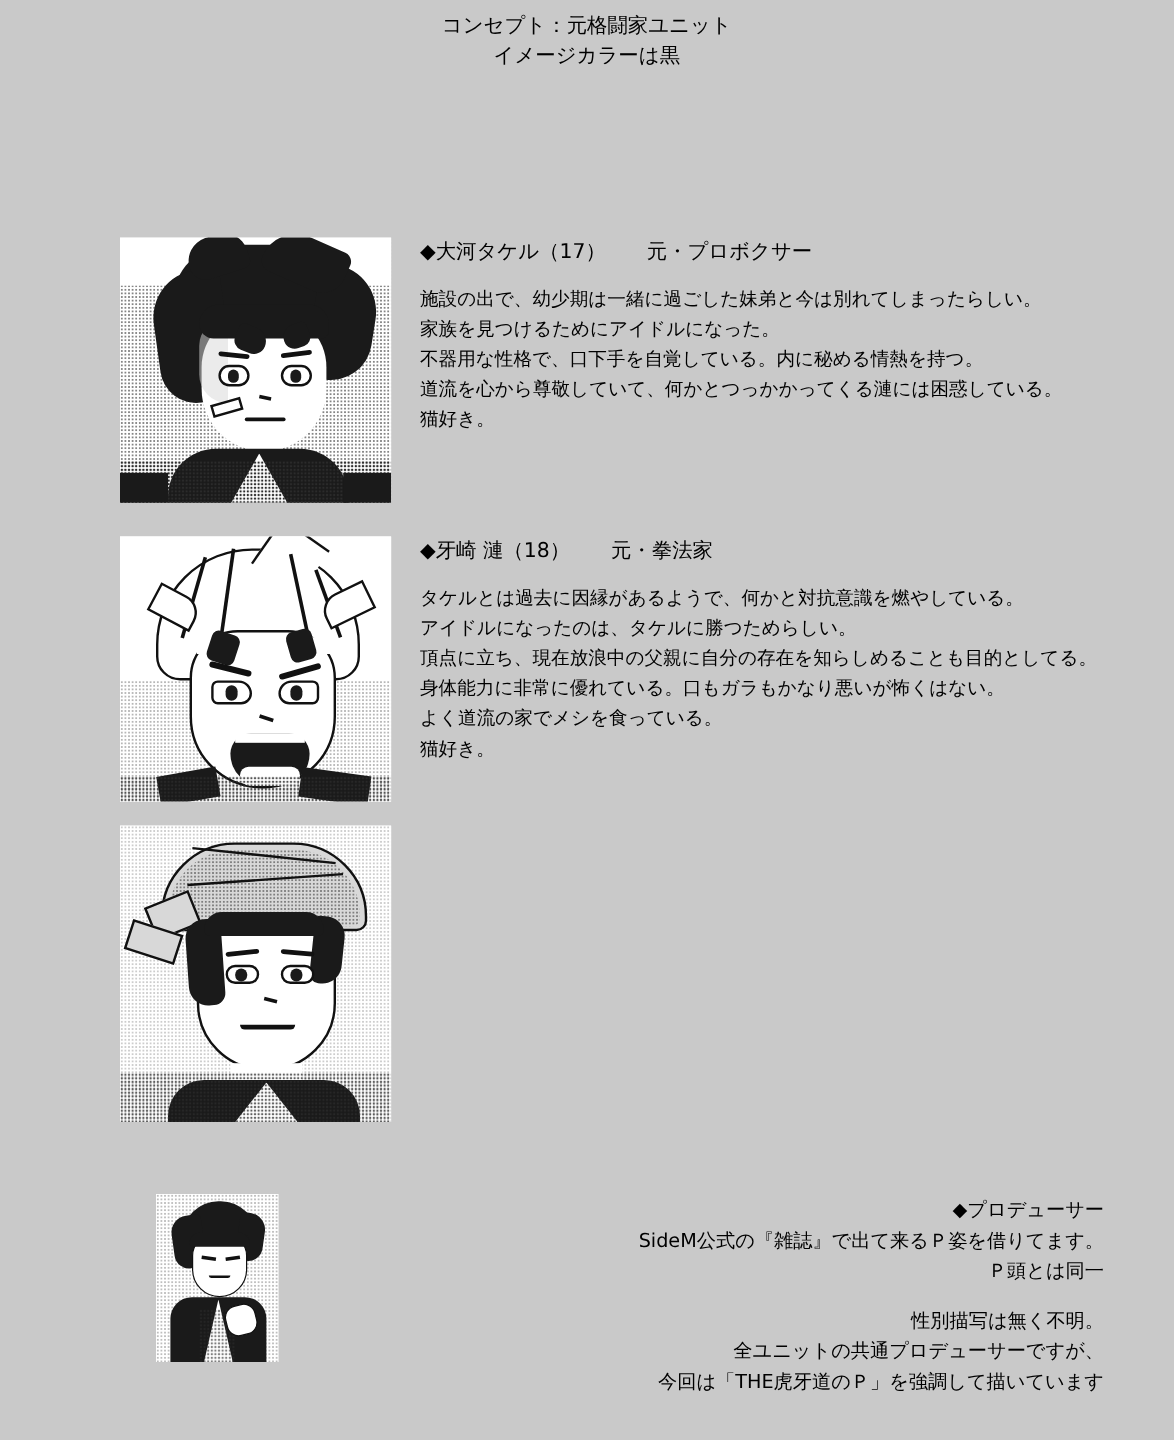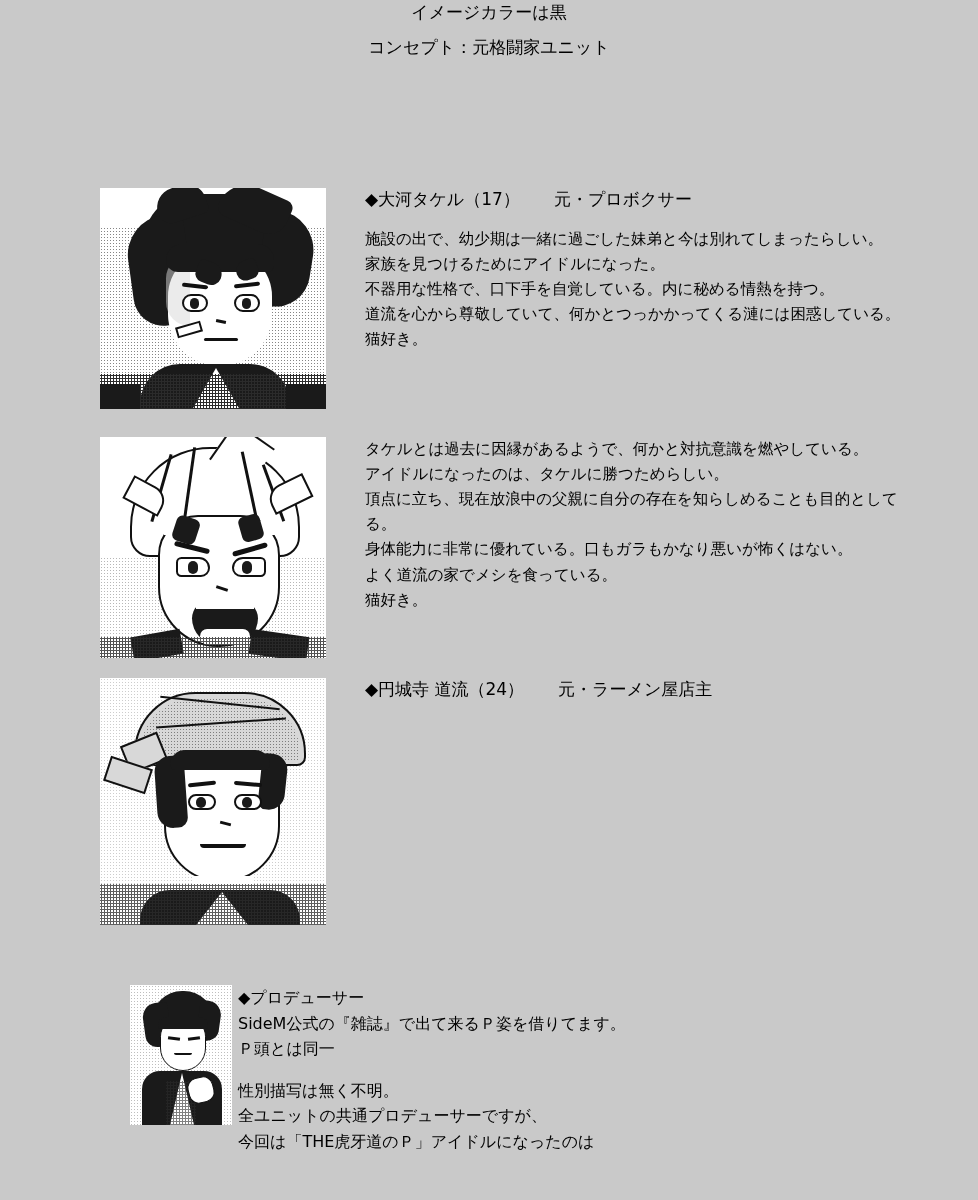--- a/index.html
+++ b/index.html
@@ -46,42 +46,42 @@
     align-items: flex-start;
   }
   .portrait {
     position: relative;
     overflow: hidden;
     background: #ffffff;
     border: 0;
     flex: 0 0 auto;
   }
   .entry-text {
-    margin-left: 39px;
+    margin-left: 24px;
     flex: 1 1 auto;
   }
   .entry-head {
     font-size: 17px;
     font-weight: normal;
     margin-bottom: 16px;
     white-space: pre;
   }
   .entry-body {
     font-size: 15.5px;
     line-height: 1.62;
     white-space: pre-line;
   }
 
   
   .producer {
     position: absolute;
     display: flex;
     align-items: flex-start;
   }
-  .producer .entry-text { margin-left: 6px; }
+  .producer .entry-text { margin-left: 22px; text-align: right; }
   .producer-head {
     font-size: 16px;
     line-height: 1.6;
     white-space: pre-line;
     margin-bottom: 16px;
   }
   .producer-body {
     font-size: 16px;
     line-height: 1.6;
     white-space: pre-line;
@@ -116,22 +116,22 @@
     position: absolute;
     background: #111;
   }
 </style>
 </head>
 <body>
 
 <div class="page">
 
   <div>
+    <div class="subtitle">コンセプト：元格闘家ユニット</div>
     <div class="subtitle" style="margin-top:0;">イメージカラーは黒</div>
-    <div class="subtitle">コンセプト：元格闘家ユニット</div>
   </div>
 
   <div class="entry" style="left:100px; top:188px; width:820px;">
     <div class="portrait" style="width:226px;height:221px;">
       <div class="art">
 
         <div class="tone" style="left:0;top:0;width:226px;height:221px;"></div>
         <div class="white" style="left:0;top:0;width:226px;height:40px;"></div>
 
         <div class="ink" style="left:44px;top:6px;width:150px;height:70px;border-radius:60px 70px 18px 18px;"></div>
@@ -212,20 +212,21 @@
         <div class="ink" style="left:92px;top:164px;width:66px;height:44px;border-radius:18px 18px 28px 28px;"></div>
         <div class="white" style="left:100px;top:192px;width:50px;height:16px;border-radius:18px 18px 22px 22px;"></div>
         <div class="white" style="left:96px;top:164px;width:58px;height:8px;"></div>
 
         <div class="ink" style="left:32px;top:196px;width:50px;height:25px;transform:rotate(-10deg);"></div>
         <div class="ink" style="left:150px;top:196px;width:58px;height:25px;transform:rotate(8deg);"></div>
         <div class="tone-dark" style="left:0;top:200px;width:226px;height:21px;opacity:.8;"></div>
       </div>
     </div>
     <div class="entry-text">
+      <div class="entry-head">◆牙崎 漣（18）　　元・拳法家</div>
       <div class="entry-body">タケルとは過去に因縁があるようで、何かと対抗意識を燃やしている。
 アイドルになったのは、タケルに勝つためらしい。
 頂点に立ち、現在放浪中の父親に自分の存在を知らしめることも目的としてる。
 身体能力に非常に優れている。口もガラもかなり悪いが怖くはない。
 よく道流の家でメシを食っている。
 猫好き。</div>
     </div>
   </div>
 
   <div class="entry" style="left:100px; top:678px; width:820px;">
@@ -259,21 +260,20 @@
         <div class="line" style="left:120px;top:144px;width:11px;height:3px;transform:rotate(14deg);"></div>
         <div class="line" style="left:100px;top:166px;width:46px;height:4px;border-radius:0 0 12px 12px;"></div>
 
         <div class="white" style="left:92px;top:198px;width:60px;height:28px;"></div>
         <div class="ink" style="left:40px;top:212px;width:160px;height:35px;border-radius:30px 30px 0 0;"></div>
         <div class="white" style="left:96px;top:214px;width:52px;height:33px;clip-path:polygon(50% 0,100% 100%,0 100%);"></div>
         <div class="tone-dark" style="left:0;top:206px;width:226px;height:41px;opacity:.75;"></div>
       </div>
     </div>
     <div class="entry-text">
-      <div class="entry-head">◆円城寺 道流（24）　　元・ラーメン屋店主</div>
     </div>
   </div>
 
   <div class="producer" style="left:130px; top:985px; width:790px;">
     <div class="portrait" style="width:102px;height:140px;">
       <div class="art">
         <div class="white" style="left:0;top:0;width:102px;height:140px;"></div>
         <div class="tone" style="left:0;top:0;width:102px;height:140px;opacity:.45;"></div>
 
         <div class="ink" style="left:22px;top:6px;width:62px;height:40px;border-radius:30px 30px 8px 8px;"></div>
@@ -292,17 +292,17 @@
 
         <div class="white" style="left:58px;top:92px;width:26px;height:26px;border-radius:10px;border:1px solid #111;box-sizing:border-box;transform:rotate(-14deg);"></div>
       </div>
     </div>
     <div class="entry-text">
       <div class="producer-head">◆プロデューサー
 SideM公式の『雑誌』で出て来るＰ姿を借りてます。
 Ｐ頭とは同一</div>
       <div class="producer-body">性別描写は無く不明。
 全ユニットの共通プロデューサーですが、
-今回は「THE虎牙道のＰ」アイドルになったのは</div>
+今回は「THE虎牙道のＰ」を強調して描いています</div>
     </div>
   </div>
 
 </div>
 
 </body></html>

